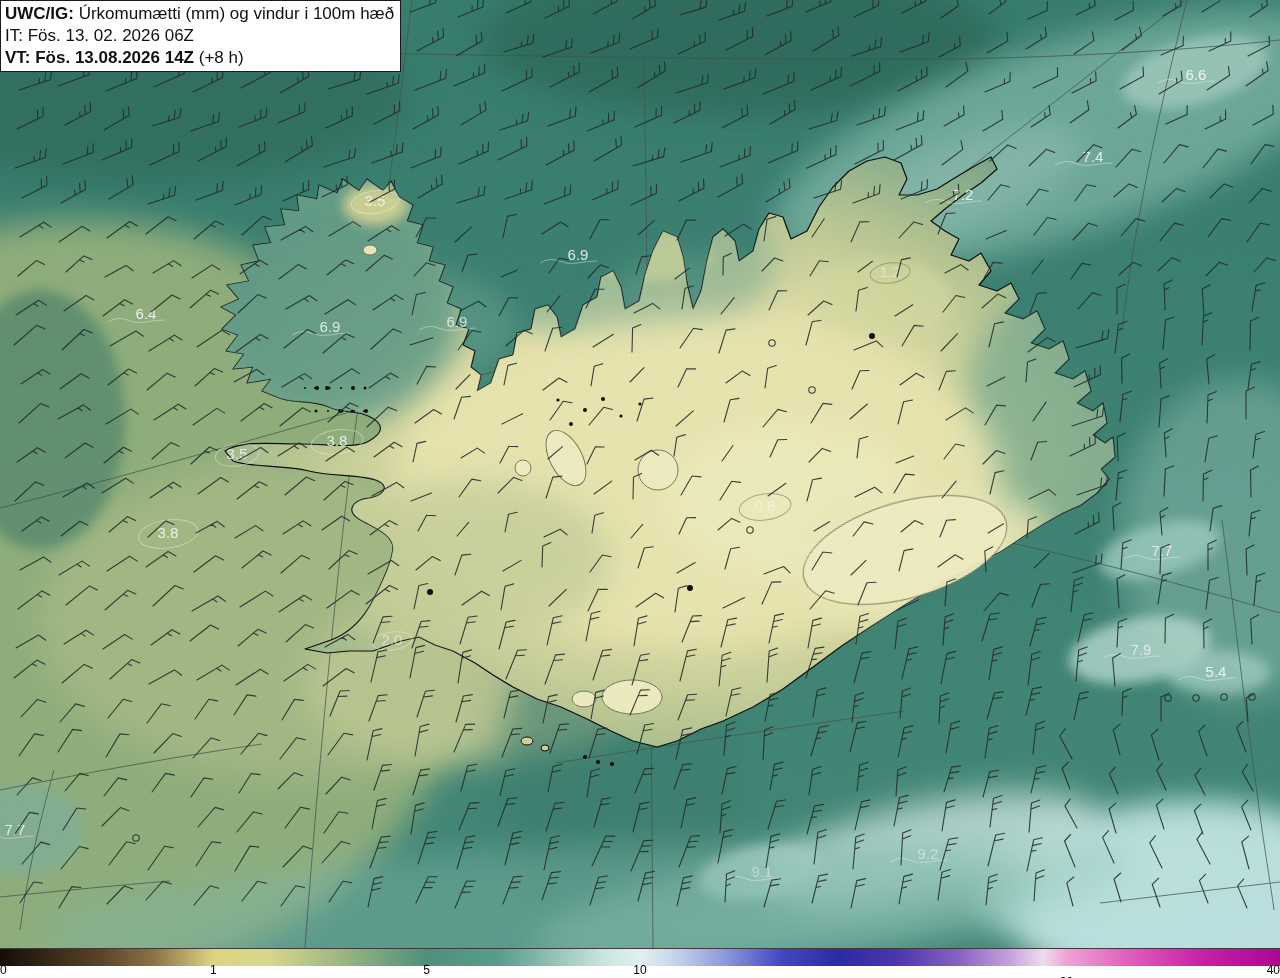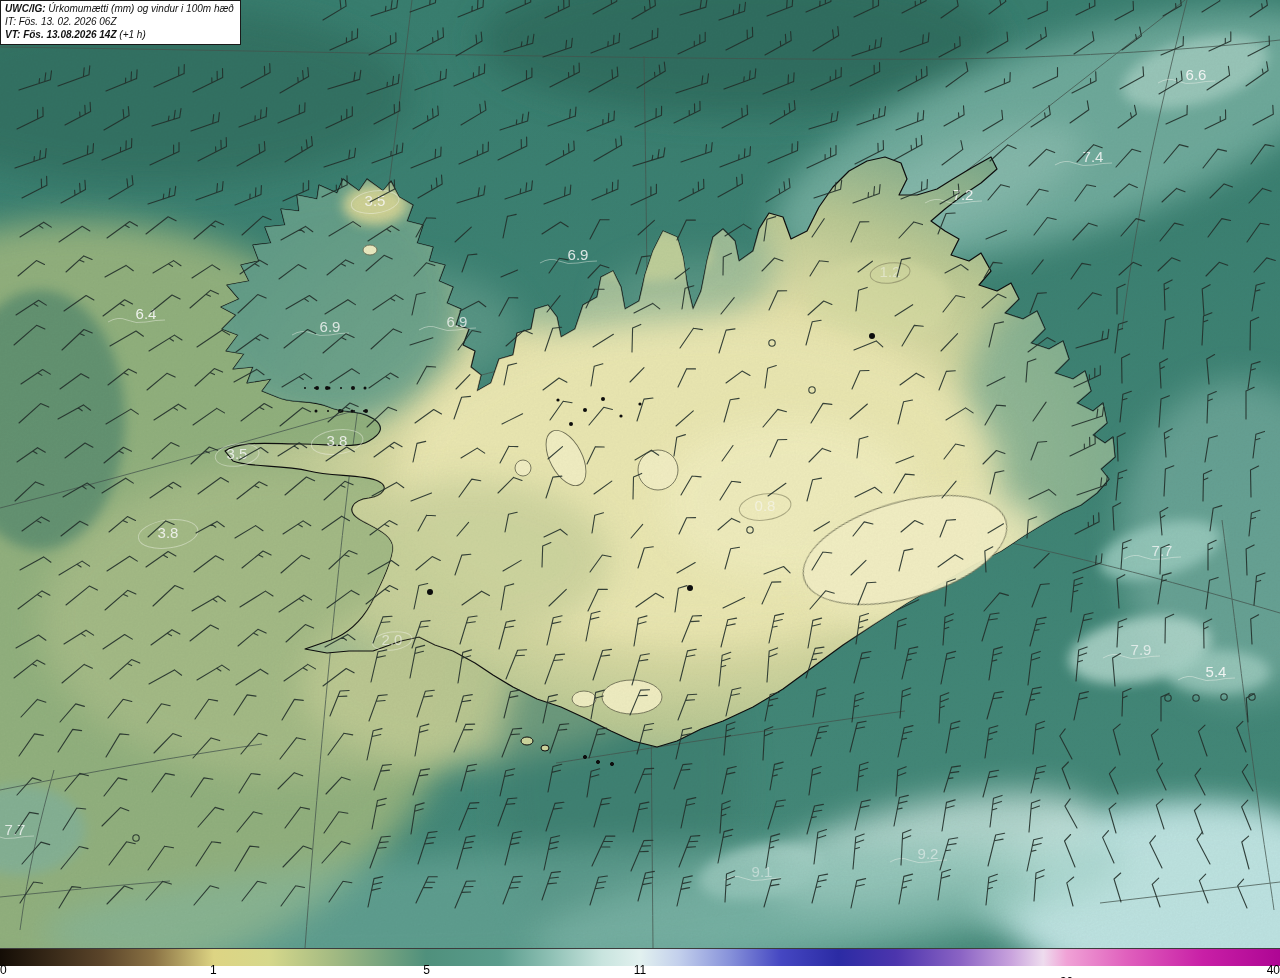--- a/index.html
+++ b/index.html
@@ -2,21 +2,21 @@
 <html><head>
 <meta charset="utf-8">
 <style>
   html,body{margin:0;padding:0;background:#ffffff;}
   .page{position:relative;width:1280px;height:978px;overflow:hidden;
         font-family:"Liberation Sans",sans-serif;background:#3f8475;}
   #map-svg{position:absolute;left:0;top:0;display:block;}
   
   .titlebox{position:absolute;left:0;top:0;background:#ffffff;border:1px solid #1a1a1a;
             padding:2px 6px 3px 4px;z-index:5;color:#111;}
-  .titlebox .tl{font-size:10px;line-height:1.28;white-space:nowrap;font-style:italic;}
+  .titlebox .tl{font-size:17px;line-height:1.28;white-space:nowrap;}
   .titlebox b{font-weight:bold;}
   
   .colorbar-wrap{position:absolute;left:0;bottom:0;width:1280px;height:30px;z-index:4;}
   .colorbar{position:absolute;left:0;top:0;width:1280px;height:18px;
             border-top:1px solid #3c3c3c;box-sizing:border-box;}
   .cbar-labels{position:absolute;left:0;top:18px;width:1280px;height:12px;background:#ffffff;}
   .cbar-labels span{position:absolute;top:-2px;transform:translateX(-50%);
                     font-size:12px;color:#000;line-height:12px;}
   .cbar-labels span.first{transform:none;}
   .cbar-labels span.last{transform:translateX(-100%);}
@@ -905,29 +905,29 @@
         <circle cx="1224" cy="697" r="3.2" stroke="#24312c" fill="none"></circle>
         <circle cx="1252" cy="697" r="3.2" stroke="#24312c" fill="none"></circle>
         <circle cx="136" cy="838" r="3.2" stroke="#24312c" fill="none"></circle>
       </g>
       <rect x="0" y="0" width="1280" height="948" filter="url(#grain)" opacity="0.05"></rect>
     </svg>
 
   <div class="titlebox">
     <div class="tl"><b>UWC/IG:</b><span> Úrkomumætti (mm) og vindur i 100m hæð</span></div>
     <div class="tl">IT: Fös. 13. 02. 2026 06Z</div>
-    <div class="tl"><b>VT: Fös. 13.08.2026 14Z</b><span> (+1 h)</span></div>
+    <div class="tl"><b>VT: Fös. 13.08.2026 14Z</b><span> (+8 h)</span></div>
   </div>
 
   <div class="colorbar-wrap">
     <div class="colorbar" id="cbar" style="background: linear-gradient(to right, rgb(20, 13, 6) 0%, rgb(91, 69, 42) 8%, rgb(138, 114, 68) 12%, rgb(221, 212, 131) 16.7%, rgb(214, 216, 139) 21%, rgb(163, 186, 130) 26%, rgb(79, 144, 124) 33.3%, rgb(90, 156, 140) 39%, rgb(142, 192, 180) 43%, rgb(200, 228, 222) 47%, rgb(226, 241, 239) 50%, rgb(195, 208, 236) 53%, rgb(135, 146, 218) 57%, rgb(69, 71, 194) 61%, rgb(43, 43, 164) 65.5%, rgb(76, 53, 173) 70%, rgb(138, 99, 196) 75%, rgb(201, 163, 221) 79%, rgb(238, 220, 238) 81.5%, rgb(240, 162, 214) 83.33%, rgb(224, 96, 189) 88%, rgb(200, 31, 166) 94%, rgb(174, 6, 148) 100%);"></div>
     <div class="cbar-labels" id="cbar-labels">
         <span class="first" style="left: 0%;">0</span>
         <span style="left: 16.67%;">1</span>
         <span style="left: 33.33%;">5</span>
-        <span style="left: 50%;">11</span>
+        <span style="left: 50%;">10</span>
         <span style="left: 66.67%; margin-top: 25px;">15</span>
         <span style="left: 83.33%; margin-top: 12px;">30</span>
         <span class="last" style="left: 100%;">40</span>
       </div>
   </div>
 
 </div>
 
 </body></html>

